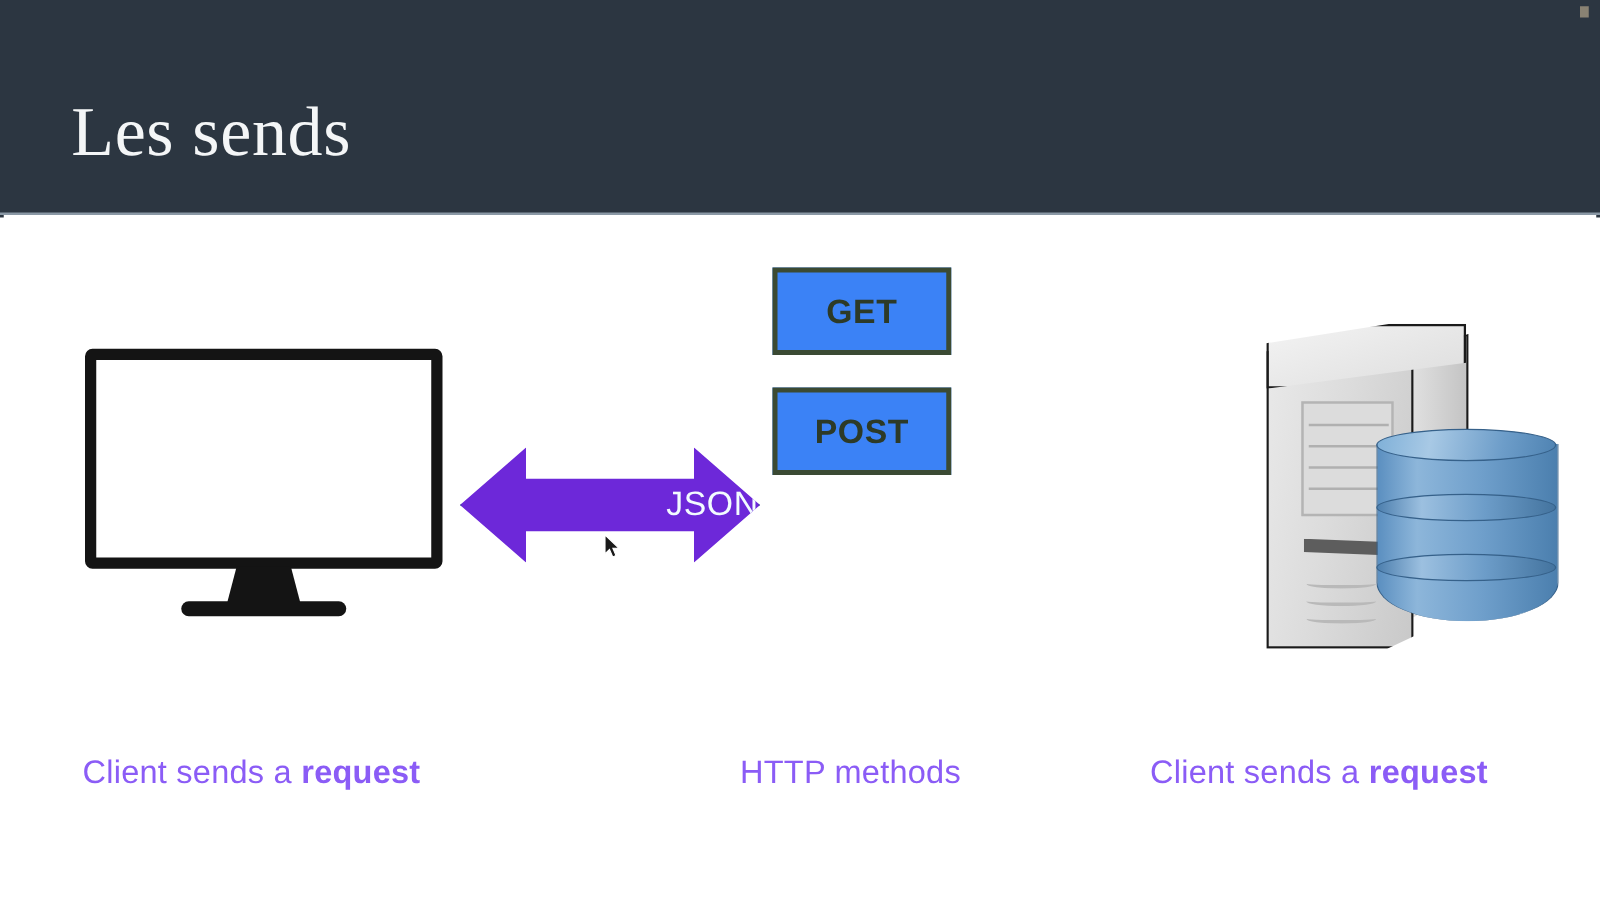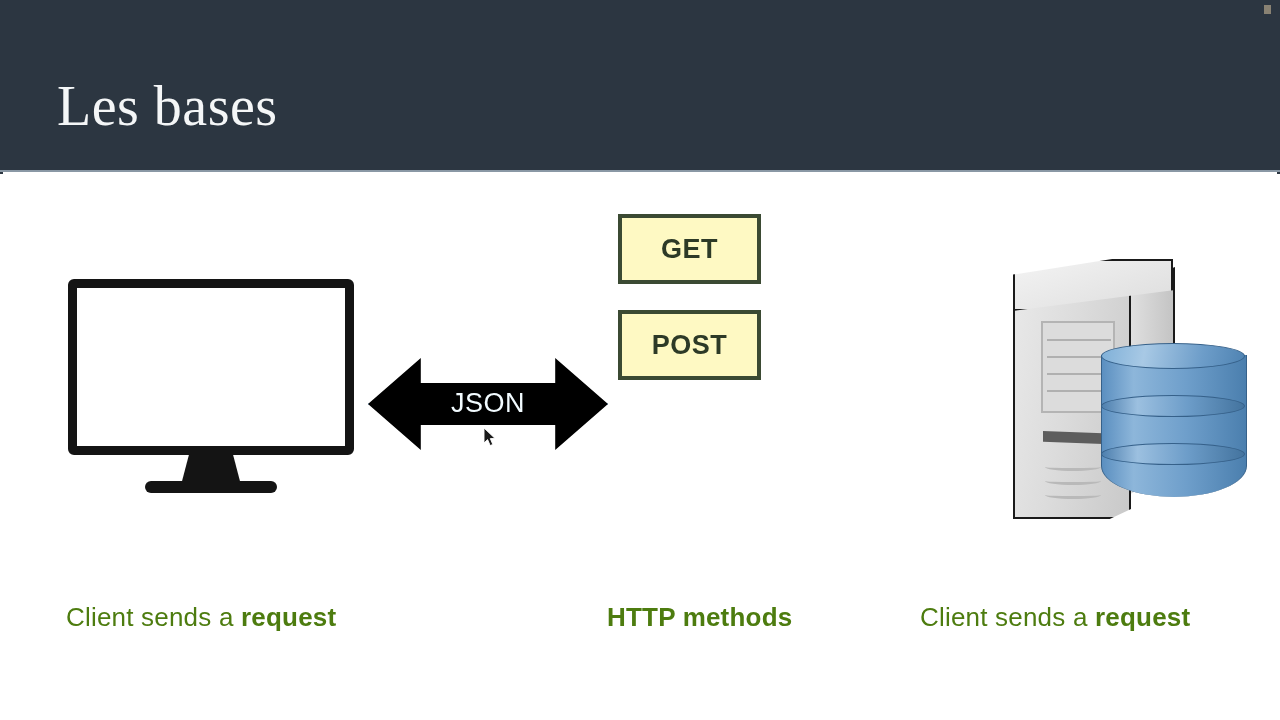--- a/index.html
+++ b/index.html
@@ -110,38 +110,38 @@
     top: 202px;
     width: 132px;
     height: 12px;
     background: #141414;
     border-radius: 6px;
   }
 
   
   .darrow {
     position: absolute;
-    background: #000000;
+    background: #6d28d9;
     border: 1px solid #1f4f79;
     box-sizing: border-box;
     clip-path: polygon(
       0% 50%,
       22% 4%,
       22% 29%,
       78% 29%,
       78% 4%,
       100% 50%,
       78% 96%,
       78% 71%,
       22% 71%,
       22% 96%
     );
     display: flex;
     align-items: center;
-    justify-content: center;
+    justify-content: flex-end;
   }
   .darrow-label {
     font-family: "Liberation Sans", sans-serif;
     font-size: 27px;
     color: #f2fbff;
     letter-spacing: 0.5px;
     white-space: nowrap;
     margin-top: -1px;
   }
   .arrow-json {
@@ -160,21 +160,21 @@
   
   .methods {
     position: absolute;
     left: 618px;
     top: 40px;
     width: 143px;
   }
   .method-box {
     width: 143px;
     height: 70px;
-    background: #fef9c3;
+    background: #3b82f6;
     border: 4px solid #3b4a33;
     box-sizing: border-box;
     margin-bottom: 26px;
     display: flex;
     align-items: center;
     justify-content: center;
   }
   .method-label {
     font-family: "Liberation Sans", sans-serif;
     font-weight: bold;
@@ -298,48 +298,48 @@
     background: linear-gradient(100deg, #7fb0d8 0%, #a8c9e5 30%, #6d9dc9 70%, #4f83b2 100%);
     border: 1px solid #36618a;
     box-sizing: border-box;
   }
 
   
   .caption {
     position: absolute;
     font-family: "Liberation Sans", sans-serif;
     font-size: 26px;
-    color: #4d7c0f;
+    color: #8b5cf6;
     white-space: nowrap;
     letter-spacing: 0.2px;
   }
   .caption b { font-weight: bold; }
   .caption-client  { left: 66px;  top: 428px; }
-  .caption-methods { left: 607px; top: 428px; font-weight: bold; }
+  .caption-methods { left: 592px; top: 428px; font-weight: normal; }
   .caption-server  { left: 920px; top: 428px; }
 
   
   .cursor {
     position: absolute;
     left: 484px;
     top: 254px;
     width: 14px;
     height: 20px;
   }
 </style>
 </head>
 <body>
 
 <div class="slide">
 
   <div class="edge-left"></div>
   <div class="edge-right"></div>
 
   <div class="header">
-    <div class="header-title">Les bases</div>
+    <div class="header-title">Les sends</div>
     <div class="corner-dot"></div>
   </div>
 
   <div class="canvas">
 
     <div class="monitor">
       <div class="monitor-screen"></div>
       <div class="monitor-neck"></div>
       <div class="monitor-base"></div>
     </div>

